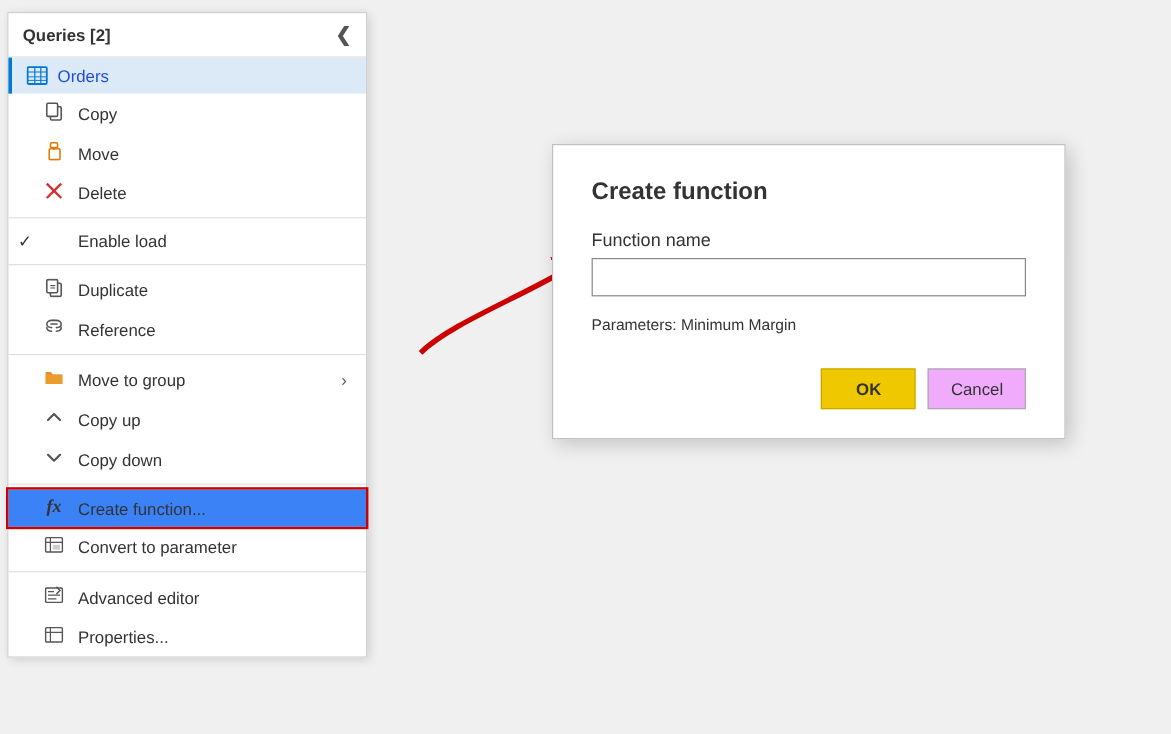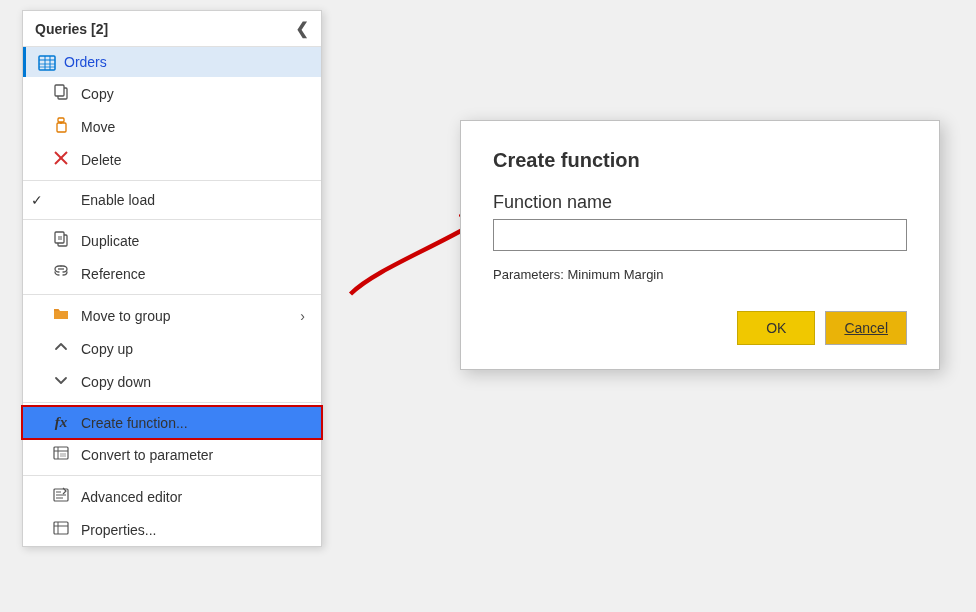--- a/index.html
+++ b/index.html
@@ -11,21 +11,21 @@
       font-size: 14px;
       color: #333;
       position: relative;
       overflow: hidden;
     }
 
     
     .context-menu {
       position: absolute;
       top: 10px;
-      left: 22px;
+      left: 6px;
       width: 300px;
       background: #fff;
       border: 1px solid #d0d0d0;
       box-shadow: 2px 2px 8px rgba(0,0,0,0.15);
       user-select: none;
     }
 
     .panel-header {
       display: flex;
       align-items: center;
@@ -108,36 +108,36 @@
     .icon-create-fn { color: #555; font-style: italic; font-weight: bold; }
     .icon-convert { color: #555; }
     .icon-adv-editor { color: #555; }
     .icon-properties { color: #555; }
 
     
     .dialog {
       position: absolute;
       top: 120px;
       left: 460px;
-      width: 480px;
+      width: 428px;
       background: #fff;
       border: 1px solid #c0c0c0;
       box-shadow: 4px 4px 16px rgba(0,0,0,0.2);
       padding: 28px 32px 24px;
     }
 
     .dialog-title {
       font-size: 20px;
       font-weight: 600;
       color: #333;
       margin-bottom: 20px;
     }
 
     .dialog-label {
-      font-size: 18px;
+      font-size: 15px;
       color: #333;
       margin-bottom: 6px;
     }
 
     .dialog-input {
       width: 100%;
       border: 1px solid #888;
       padding: 7px 8px;
       font-size: 14px;
       outline: none;
@@ -156,31 +156,30 @@
       gap: 10px;
     }
 
     .btn-ok {
       background: #f0c800;
       border: 1px solid #c8a800;
       color: #333;
       padding: 0 28px;
       font-size: 14px;
       cursor: pointer;
-      font-weight: 400;
+      font-weight: 700;
     }
 
     .btn-cancel {
-      background: #eab308;
+      background: #f0abfc;
       border: 1px solid #aaa;
       color: #333;
       padding: 8px 18px;
       font-size: 14px;
       cursor: pointer;
-      text-decoration: underline;
     }
 
     
     .arrow-annotation {
       position: absolute;
       top: 200px;
       left: 330px;
       width: 150px;
       height: 100px;
       pointer-events: none;

